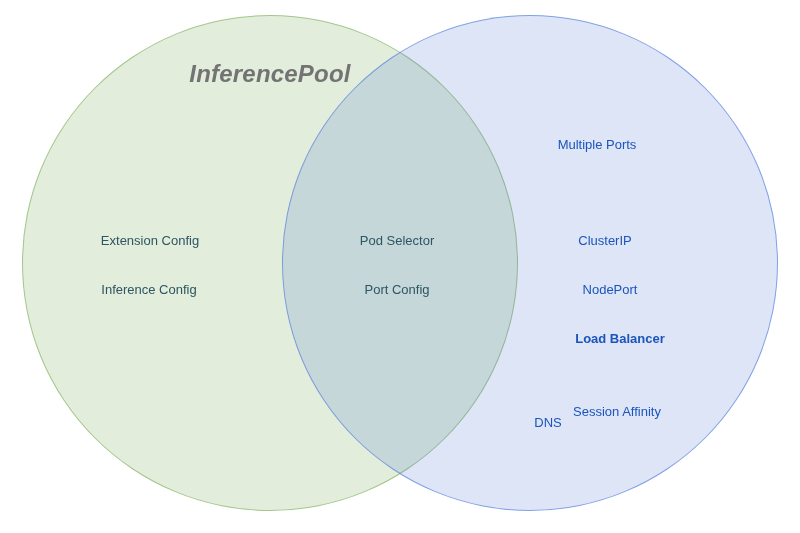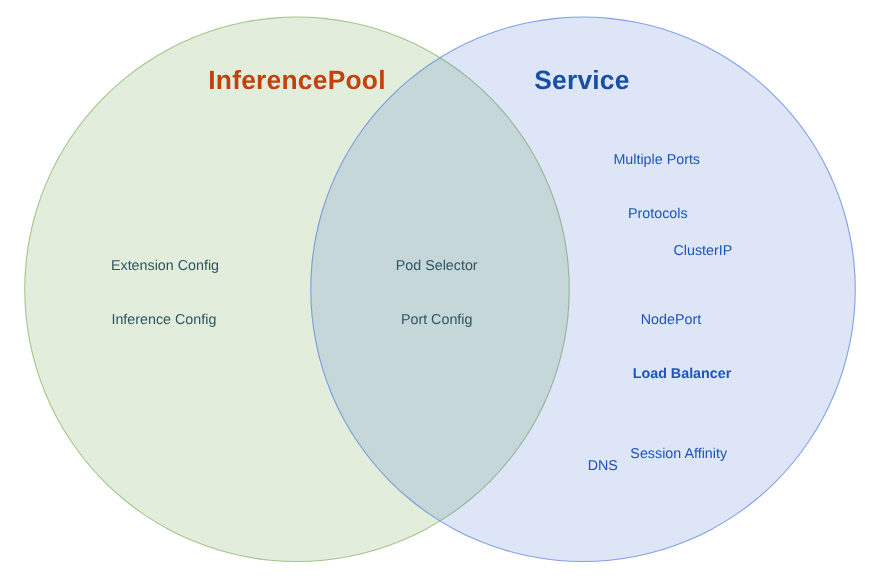--- a/index.html
+++ b/index.html
@@ -39,43 +39,41 @@
     transform: translate(-50%, -50%);
     white-space: nowrap;
     font-size: 13px;
     line-height: 1.2;
   }
   .title {
     font-size: 24px;
     font-weight: 700;
     letter-spacing: 0.2px;
   }
-  .teal-title  { color: #c2410c; }
+  .teal-title  { color: #737373; font-style: italic; }
   .teal-item   { color: #2e5562; }
   .blue-title  { color: #174ea6; }
   .blue-item   { color: #1b55bc; }
 </style>
 </head>
 <body>
 
 <div class="canvas">
 
   <div class="circle green"></div>
   <div class="circle blue"></div>
 
   <div class="label title teal-title" style="left:270px; top:74px;">InferencePool</div>
-  <div class="label title blue-title" style="left:529px; top:74px;">Service</div>
 
   <div class="label teal-item" style="left:150px; top:241px;">Extension Config</div>
   <div class="label teal-item" style="left:149px; top:290px;">Inference Config</div>
 
   <div class="label teal-item" style="left:397px; top:241px;">Pod Selector</div>
   <div class="label teal-item" style="left:397px; top:290px;">Port Config</div>
 
   <div class="label blue-item" style="left:597px; top:145px;">Multiple Ports</div>
-  <div class="label blue-item" style="left:598px; top:194px;">Protocols</div>
-  <div class="label blue-item" style="left:605px; top:228px;margin-left:34px;">ClusterIP</div>
+  <div class="label blue-item" style="left:605px; top:241px;">ClusterIP</div>
   <div class="label blue-item" style="left:610px; top:290px;">NodePort</div>
   <div class="label blue-item" style="left:620px; top:339px;font-weight:bold;">Load Balancer</div>
   <div class="label blue-item" style="left:617px; top:388px;margin-top:24px;">Session Affinity</div>
   <div class="label blue-item" style="left:548px; top:423px;">DNS</div>
 
 </div>
 
 </body></html>

